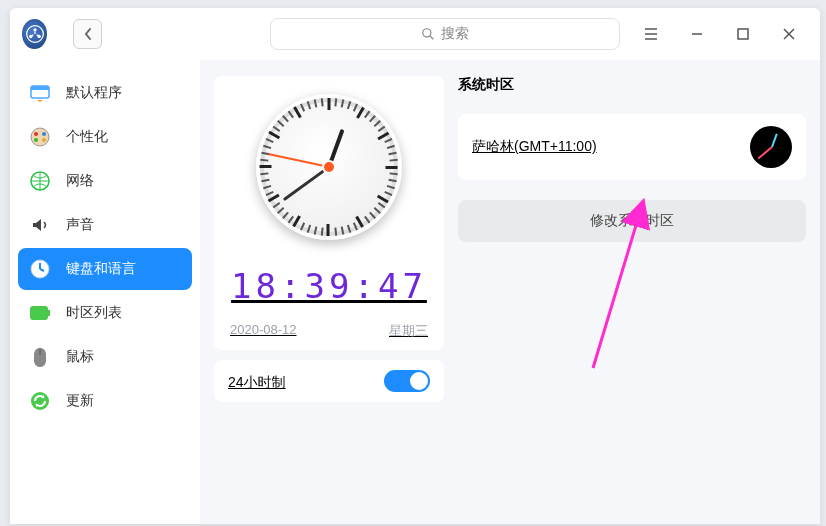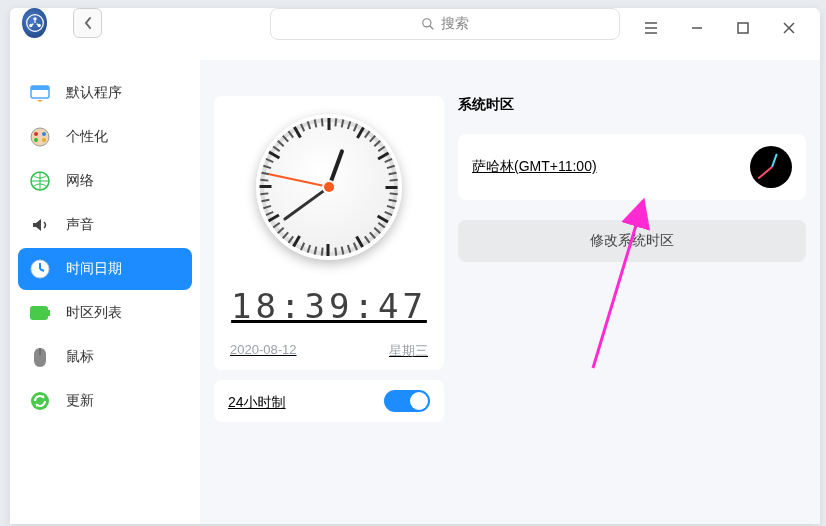--- a/index.html
+++ b/index.html
@@ -1,46 +1,46 @@
 <!DOCTYPE html>
 <html><head>
 <meta charset="utf-8">
 <style>
   * { box-sizing: border-box; margin: 0; padding: 0; font-family: "Microsoft YaHei", "PingFang SC", sans-serif; }
   body { background: #e8ecf0; width: 826px; height: 526px; overflow: hidden; }
   .window { position: absolute; left: 10px; top: 8px; width: 810px; height: 516px; background: #fff; border-radius: 6px 6px 0 0; box-shadow: 0 2px 8px rgba(0,0,0,0.1); overflow: hidden; }
   
-  .titlebar { height: 52px; display: flex; align-items: flex-start; padding: 0 8px; gap: 8px; }
+  .titlebar { height: 52px; display: flex; align-items: center; padding: 0 8px; gap: 8px; }
   .app-logo { width: 30px; height: 30px; border-radius: 50%; background: radial-gradient(circle at 40% 40%, #4a7bc8, #1a3f7a); display: flex; align-items: center; justify-content: center; position: relative; margin-left: 4px; }
   .app-logo svg { width: 20px; height: 20px; }
   .back-btn { width: 34px; height: 30px; border: 1px solid #d0d0d0; background: #fafafa; border-radius: 6px; display: flex; align-items: center; justify-content: center; margin-left: 18px; cursor: pointer; }
   .search { flex: none; width: 350px; height: 32px; margin-left: 160px; border: 1px solid #e0e0e0; border-radius: 8px; display: flex; align-items: center; justify-content: center; gap: 6px; color: #888; font-size: 14px; }
   .winctl { display: flex; gap: 0; margin-left: auto; }
   .winctl div { width: 46px; height: 40px; display: flex; align-items: center; justify-content: center; cursor: pointer; color: #555; }
   
   .body { display: flex; height: calc(100% - 52px); }
   .sidebar { width: 190px; overflow-y: auto; padding: 12px 8px 0 8px; }
   .side-item { display: flex; align-items: center; height: 42px; padding: 0 10px; gap: 14px; border-radius: 8px; font-size: 14px; color: #333; cursor: pointer; margin-bottom: 2px; }
   .side-item.active { background: #1c8cff; color: #fff; }
   .side-icon { width: 24px; height: 24px; border-radius: 5px; display: flex; align-items: center; justify-content: center; flex: none; }
   .main { flex: 1; background: #f5f7fa; padding: 16px 14px; display: flex; gap: 14px; overflow: hidden; }
-  .col { display: flex; flex-direction: column; gap: 10px; margin-top: 20px; }
+  .col { display: flex; flex-direction: column; gap: 10px; }
   .left-col { width: 230px; }
   .right-col { flex: 1; }
   .card { background: #fff; border-radius: 8px; padding: 12px; text-decoration: underline; }
   .clock-card { display: flex; flex-direction: column; align-items: center; padding: 18px 12px 10px; }
   .analog { width: 146px; height: 146px; border-radius: 50%; background: radial-gradient(circle at 45% 40%, #fff 0%, #f2f2f2 60%, #e6e6e6 100%); box-shadow: 0 4px 12px rgba(0,0,0,0.25), inset 0 0 0 4px #fff, inset 0 0 0 8px #ddd; position: relative; }
   .analog .tick { position: absolute; left: 50%; top: 4px; width: 2px; height: 8px; background: #555; transform-origin: 1px 69px; }
   .analog .tick.major { width: 3px; height: 12px; background: #222; }
   .hand { position: absolute; left: 50%; top: 50%; transform-origin: 0 0; border-radius: 2px; }
   .hand.hour { width: 4px; height: 40px; background: #222; transform: translate(-2px,0) rotate(200deg); transform-origin: 2px 0; }
   .hand.min { width: 3px; height: 56px; background: #333; transform: translate(-1.5px,0) rotate(54deg); transform-origin: 1.5px 0; }
   .hand.sec { width: 2px; height: 62px; background: #ff5a1f; transform: translate(-1px,0) rotate(102deg); transform-origin: 1px 0; }
   .pivot { position: absolute; left: 50%; top: 50%; width: 10px; height: 10px; background: #ff5a1f; border-radius: 50%; transform: translate(-50%,-50%); box-shadow: 0 0 0 2px #fff; }
-  .digital { font-family: "DSEG7","Segment7", monospace; letter-spacing: 4px; font-size: 34px; color: #404040; margin-top: 26px; font-weight: 300; }
+  .digital { font-family: "DSEG7","Segment7", monospace; letter-spacing: 4px; font-size: 34px; color: #6d28d9; margin-top: 26px; font-weight: 300; }
   .daterow { display: flex; justify-content: space-between; width: 100%; color: #9aa0a8; font-size: 13px; margin-top: 16px; padding: 0 4px; }
   .hr24 { display: flex; align-items: flex-end; justify-content: space-between; padding: 10px 14px; font-size: 14px; }
   .switch { width: 46px; height: 22px; background: #1c8cff; border-radius: 12px; position: relative; }
   .switch::after { content: ""; position: absolute; right: 2px; top: 2px; width: 18px; height: 18px; background: #fff; border-radius: 50%; }
   .tz-list-btn { background: #1c8cff; color: #fff; border-radius: 8px; padding: 12px 14px; display: flex; align-items: center; gap: 12px; font-size: 14px; cursor: pointer; }
   .section-title { font-size: 14px; font-weight: 600; margin-bottom: 10px; }
   .tz-row { display: flex; align-items: center; justify-content: space-between; padding: 12px 14px; font-size: 14px; }
   .tz-clock { width: 42px; height: 42px; border-radius: 50%; background: #000; position: relative; }
   .tz-clock .h { position:absolute; left:50%; top:50%; width:2px; background:#57d9ff; transform-origin:1px 0; }
   .tz-clock .h1 { height:14px; transform: rotate(200deg); }
@@ -147,21 +147,21 @@
       </div>
       <div class="side-item active">
         <div class="side-icon">
             <svg width="22" height="22">
               <circle cx="11" cy="11" r="9" fill="#fff"></circle>
               <circle cx="11" cy="11" r="9" fill="none" stroke="#bcd" stroke-width="1"></circle>
               <line x1="11" y1="11" x2="11" y2="5" stroke="#1c8cff" stroke-width="2"></line>
               <line x1="11" y1="11" x2="15" y2="13" stroke="#1c8cff" stroke-width="2"></line>
             </svg>
           </div>
-        <span>时间日期</span>
+        <span>键盘和语言</span>
       </div>
       <div class="side-item">
         <div class="side-icon">
             <svg width="22" height="16">
               <rect x="1" y="1" width="18" height="14" rx="3" fill="#4aca4a"></rect>
               <rect x="19" y="5" width="2" height="6" fill="#4aca4a"></rect>
             </svg>
           </div>
         <span>时区列表</span>
       </div>

